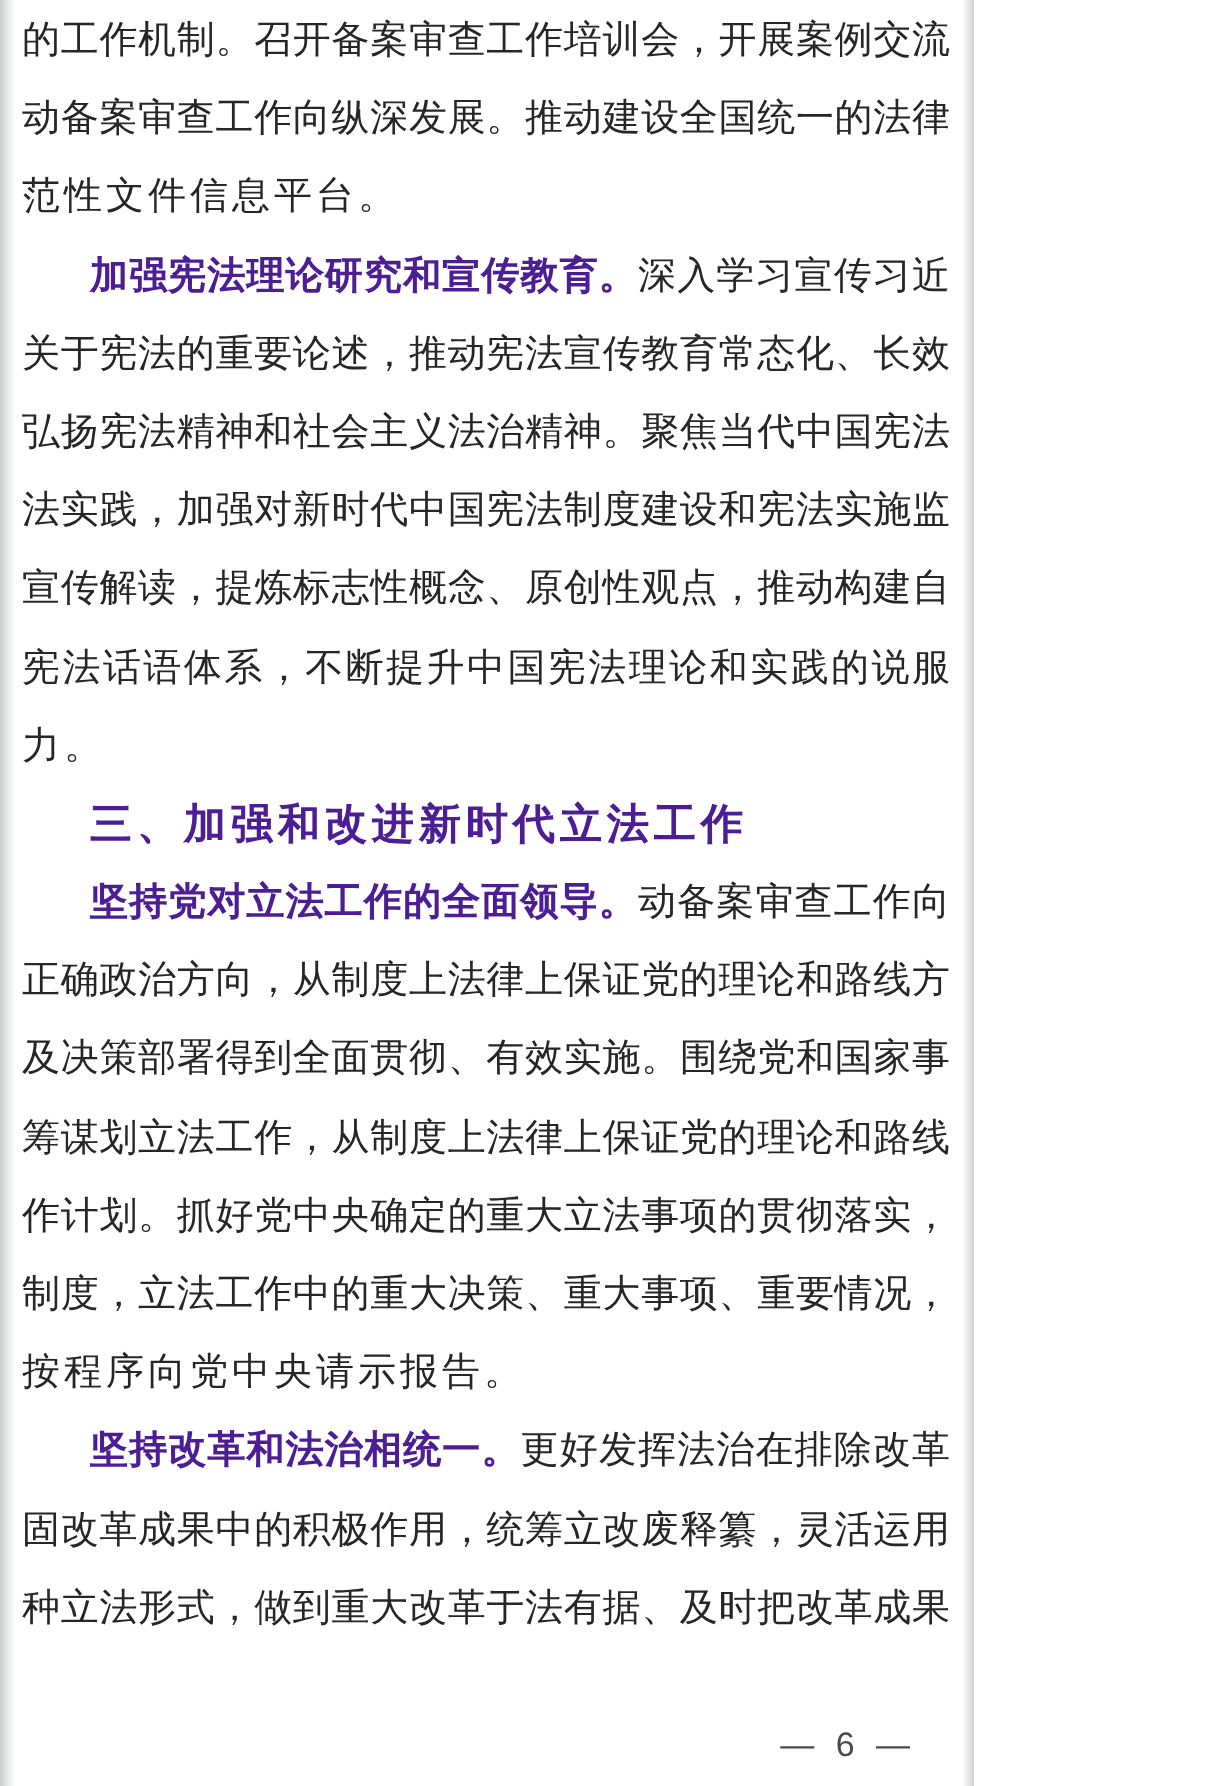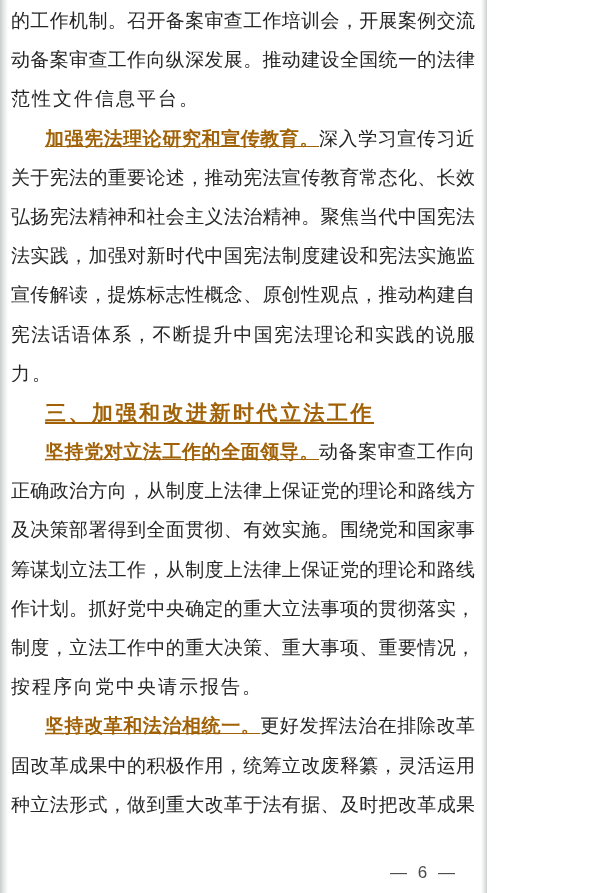--- a/index.html
+++ b/index.html
@@ -50,22 +50,21 @@
   .line.end {
     text-align: right;
     text-align-last: left;
     letter-spacing: 2px;
   }
   .line.indent {
     text-indent: 34px;
   }
   .line .b {
     font-weight: 700;
-    color: #a16207;
-    text-decoration: underline;
+    color: #4c1d95;
   }
   .line.heading {
     font-family: "Liberation Sans", "DejaVu Sans", sans-serif;
     font-weight: 700;
     font-size: 21px;
     letter-spacing: 2.5px;
     color: #141414;
     text-align: right;
     text-align-last: left;
   }

